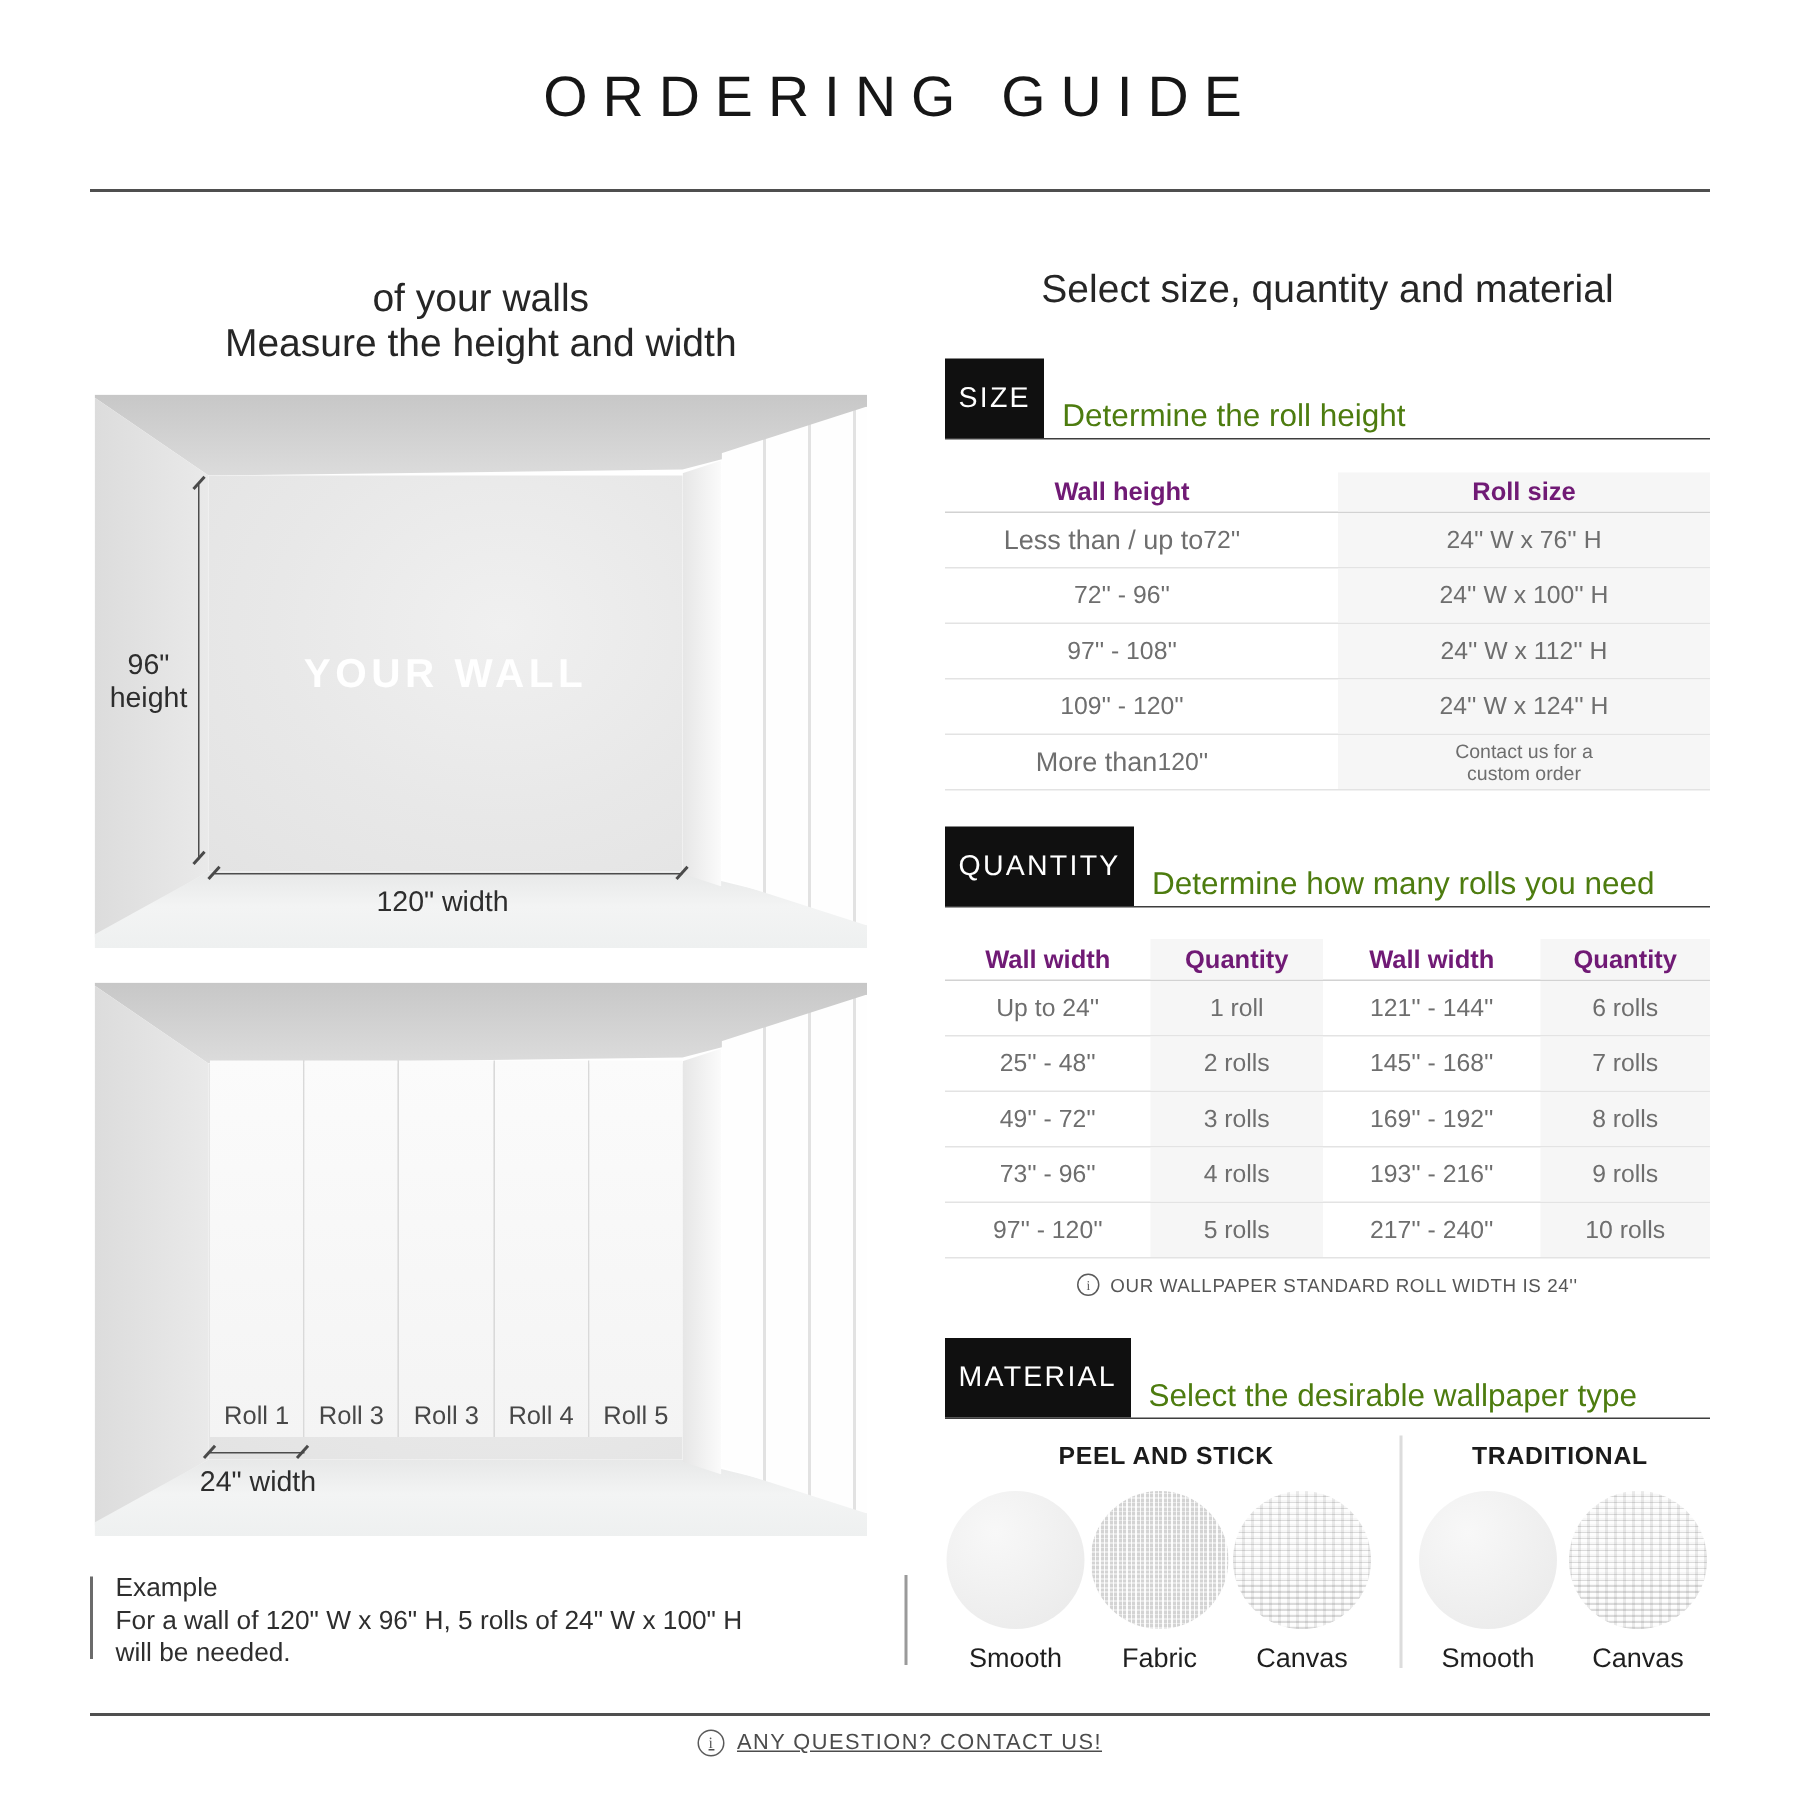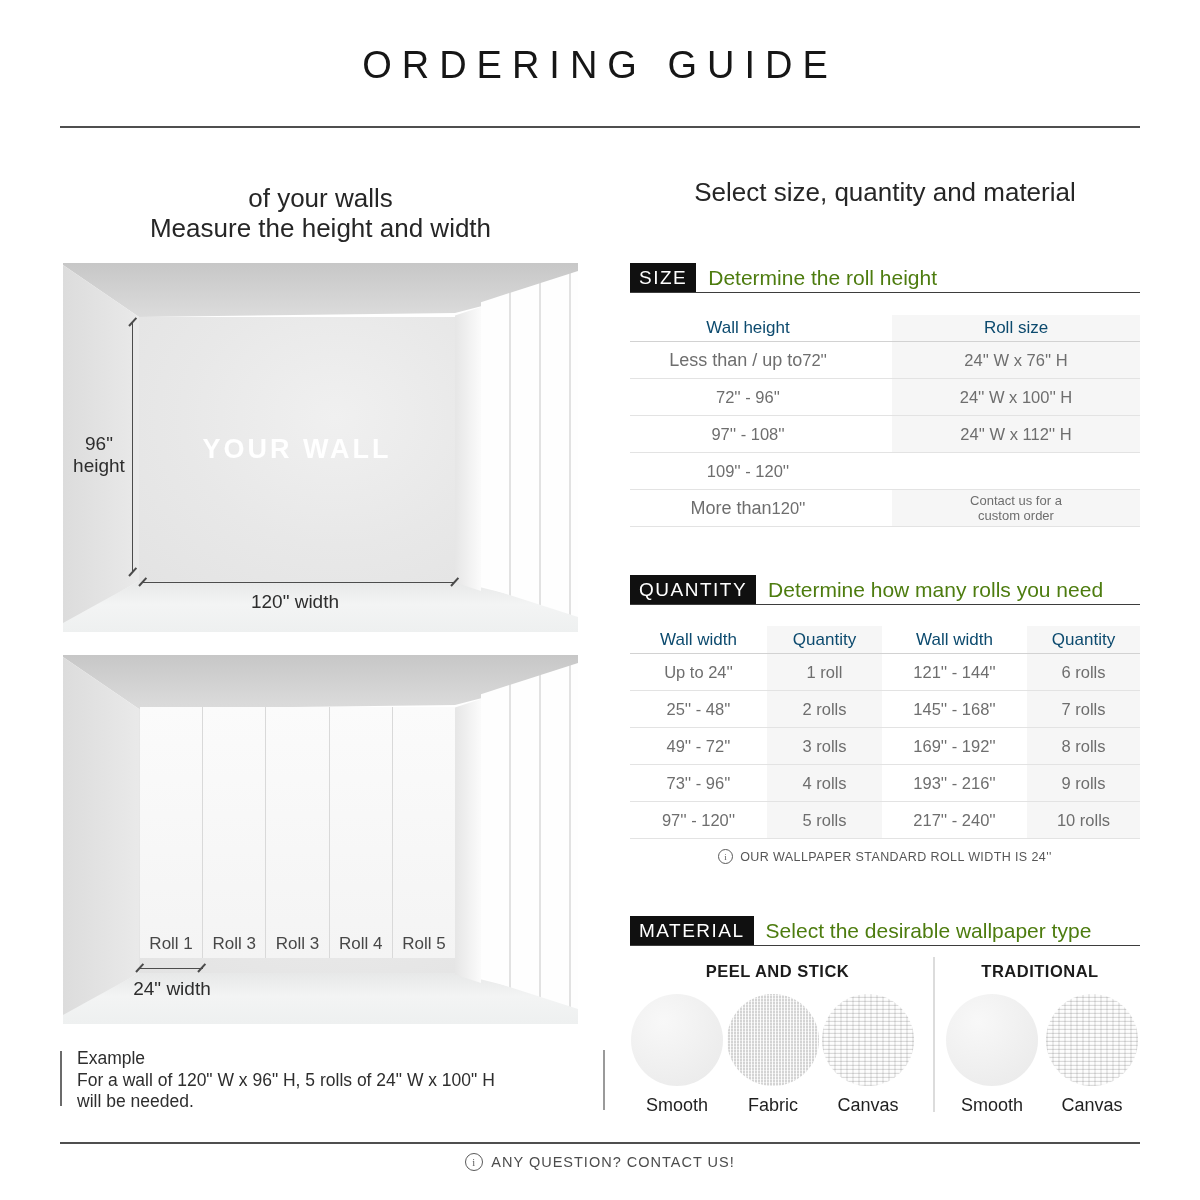--- a/index.html
+++ b/index.html
@@ -55,30 +55,30 @@
 
   
   .example{position:absolute;left:77px;top:1048px;width:520px;font-size:17.5px;
            line-height:21.5px;color:#2e2e2e;}
   .example-edge{position:absolute;width:1.5px;background:#6b6b6b;}
 
   
   .sec-head{position:absolute;left:630px;width:510px;height:29px;
             border-bottom:1.5px solid #3d3d3d;display:flex;align-items:flex-end;}
   .badge{display:inline-block;background:#101010;color:#fff;font-size:19px;font-weight:500;
-         letter-spacing:1.5px;padding:0 9px;line-height:29px;height:29px;}
+         letter-spacing:1.5px;padding:12px 9px;line-height:29px;height:29px;}
   .sec-sub{margin-left:12px;font-size:21px;color:#4d7c0f;line-height:28px;white-space:nowrap;}
 
   
   .tbl{position:absolute;left:630px;width:510px;}
   .t-row{display:flex;align-items:stretch;border-bottom:1px solid #e3e3e3;}
   .t-row.t-head{border-bottom:1px solid #d2d2d2;}
   .cell{display:flex;align-items:center;justify-content:center;flex-direction:row;
         font-size:16.5px;color:#6e6e6e;}
-  .th{font-size:17px;font-weight:400;color:#0c4a6e;}
+  .th{font-size:17px;font-weight:700;color:#701a75;}
   .stripe{background:#f6f6f6;}
   .sm{font-size:18px;}
   .lg{font-size:16.5px;}
   
   .size-c1{width:262px;padding-right:26px;box-sizing:border-box;}
   .size-c2{width:248px;}
   .size-head{height:26px;}
   .size-row{height:36px;}
   .wrap2{display:block;width:122px;font-size:13px;line-height:15px;text-align:center;}
   
@@ -110,21 +110,21 @@
   .tex-canvas{background-color:#f7f7f7;
       background-image:repeating-linear-gradient(0deg,rgba(90,90,90,.18) 0 1px,transparent 1px 4px),
                        repeating-linear-gradient(90deg,rgba(90,90,90,.12) 0 2px,transparent 2px 6px),
                        repeating-linear-gradient(0deg,transparent 0 2px,rgba(255,255,255,.8) 2px 4px);}
   .swatch-label{position:absolute;top:1095px;width:92px;text-align:center;
                 font-size:18px;font-weight:500;color:#1f1f1f;}
 
   
   .footer-note{position:absolute;top:1153px;left:0;width:1200px;display:flex;
                align-items:center;justify-content:center;gap:8px;
-               font-size:14.5px;letter-spacing:1px;color:#4c4c4c;}
+               font-size:14.5px;letter-spacing:1px;color:#4c4c4c;text-decoration:underline;}
 </style>
 </head>
 <body>
 
 <div id="page">
 
   <div class="page-title">ORDERING GUIDE</div>
   <div class="rule top-rule"></div>
 
   <div class="col-heading left-heading">
@@ -217,20 +217,21 @@
     <div class="t-row size-row">
       <div class="cell size-c1">72'' - 96''</div>
       <div class="cell size-c2 stripe">24'' W x 100'' H</div>
     </div>
     <div class="t-row size-row">
       <div class="cell size-c1">97'' - 108''</div>
       <div class="cell size-c2 stripe">24'' W x 112'' H</div>
     </div>
     <div class="t-row size-row">
       <div class="cell size-c1">109'' - 120''</div>
+      <div class="cell size-c2 stripe">24'' W x 124'' H</div>
     </div>
     <div class="t-row size-row">
       <div class="cell size-c1">
         <span class="sm">More than </span>
           <span class="lg">120''</span>
       </div>
       <div class="cell size-c2 stripe">
         <span class="wrap2">Contact us for a custom order</span>
       </div>
     </div>

